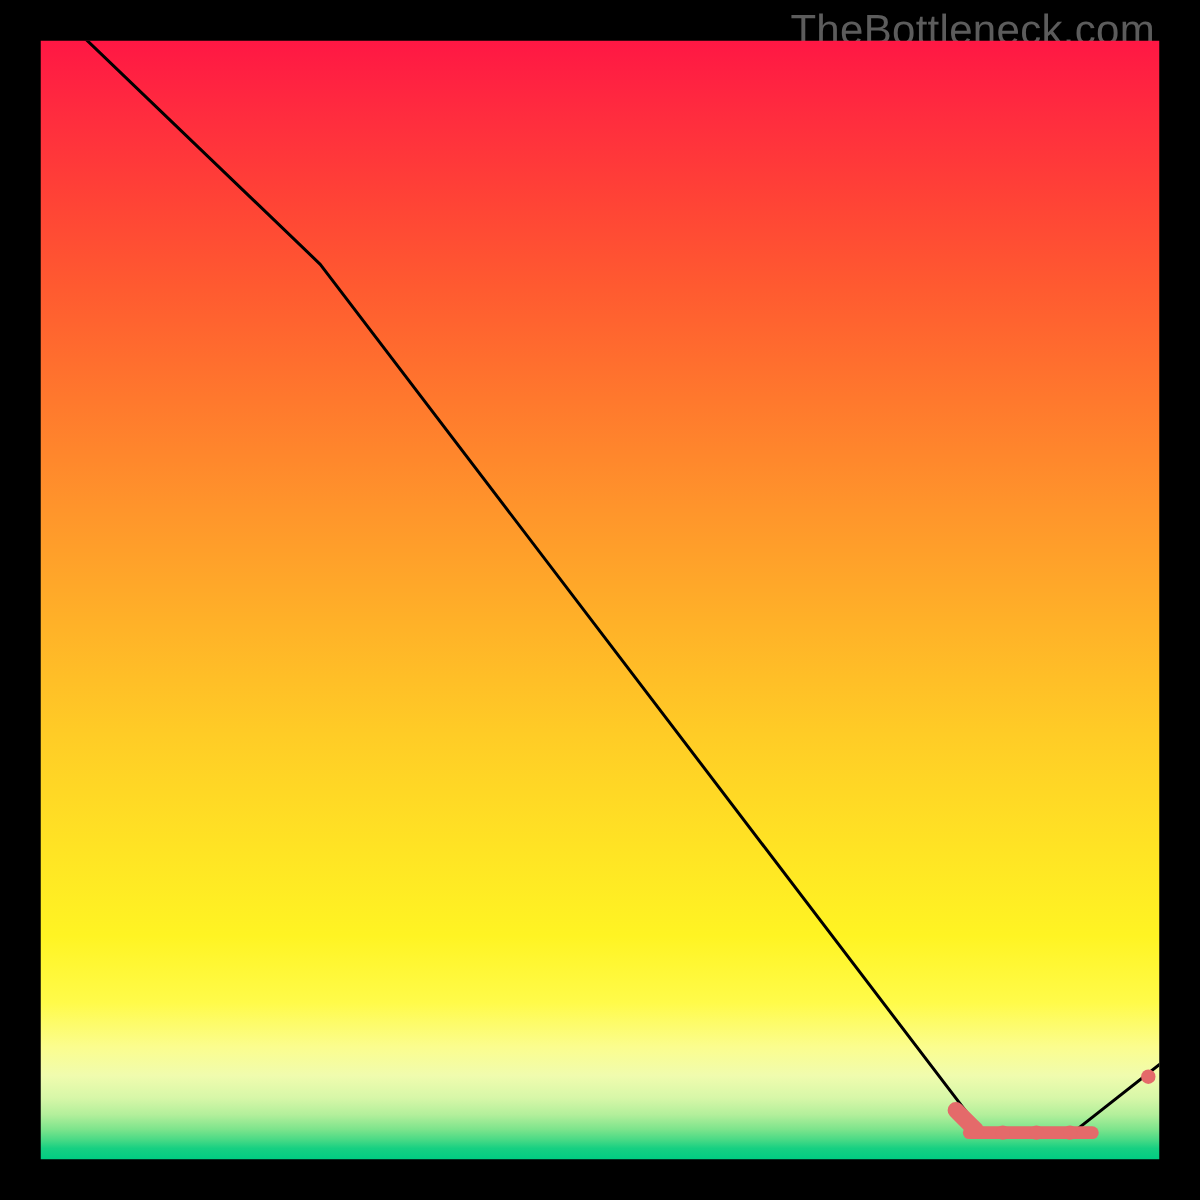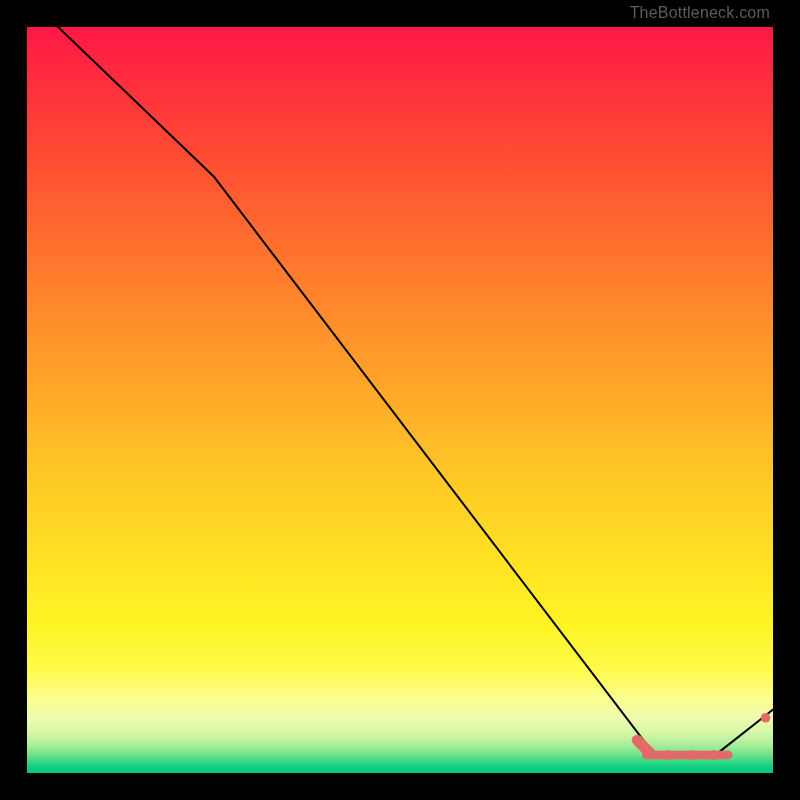--- a/index.html
+++ b/index.html
@@ -56,21 +56,21 @@
     position: absolute;
     inset: 0;
     width: 746px;
     height: 746px;
   }
   .watermark {
     position: absolute;
     top: 4px;
     right: 30px;
     color: #5c5c5c;
-    font-size: 16px;
+    font-size: 28px;
     letter-spacing: 0.2px;
   }
 </style>
 </head>
 <body>
 
 <div class="stage">
 
   <div class="watermark">TheBottleneck.com</div>
 

